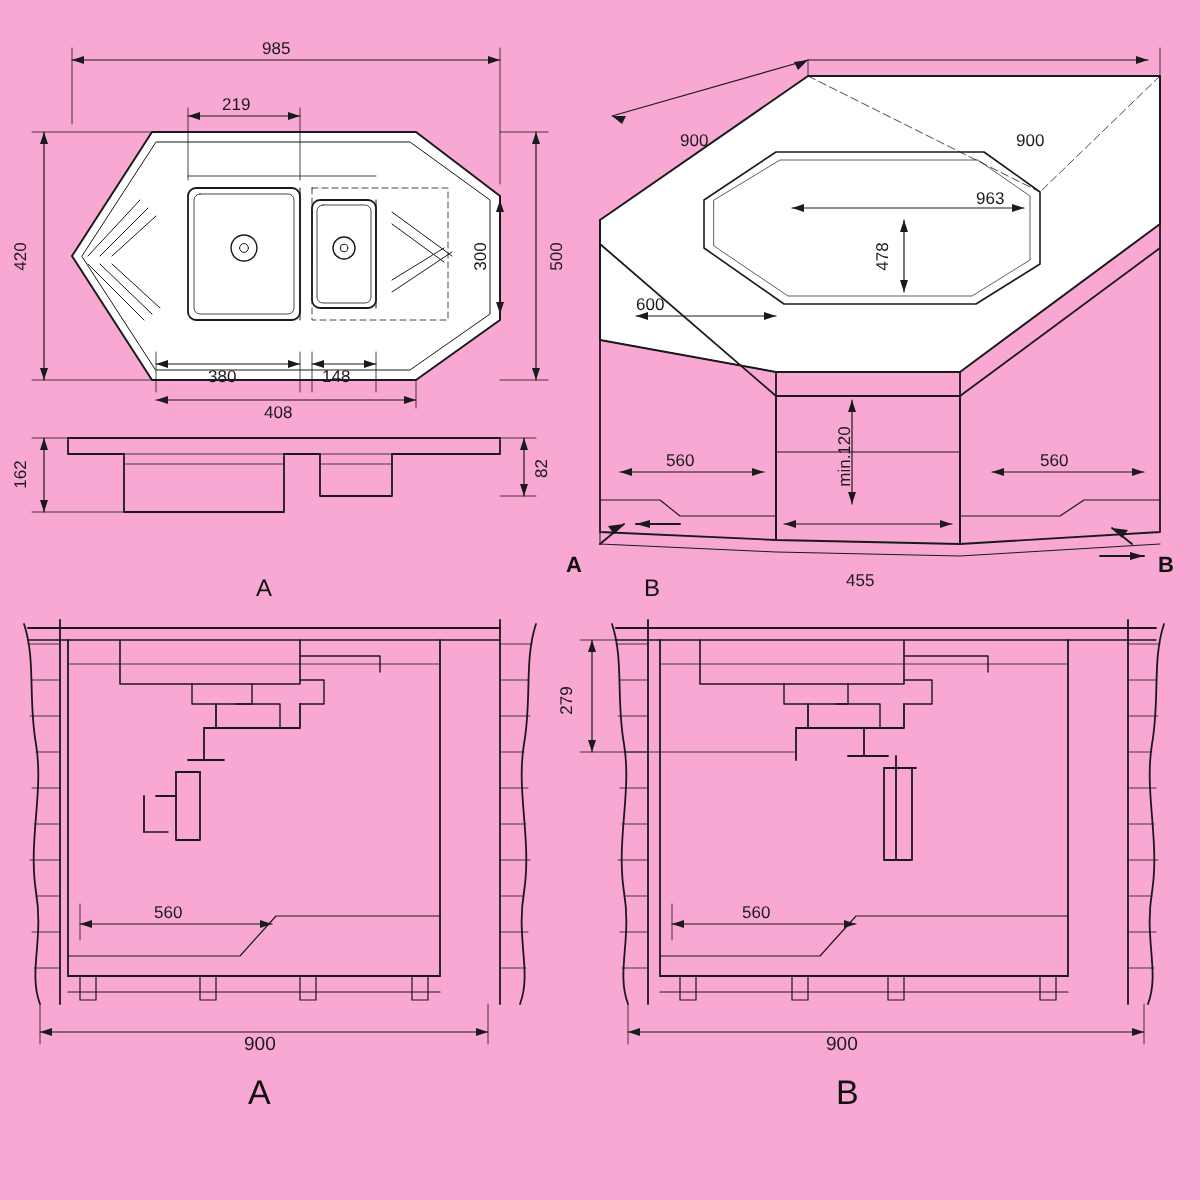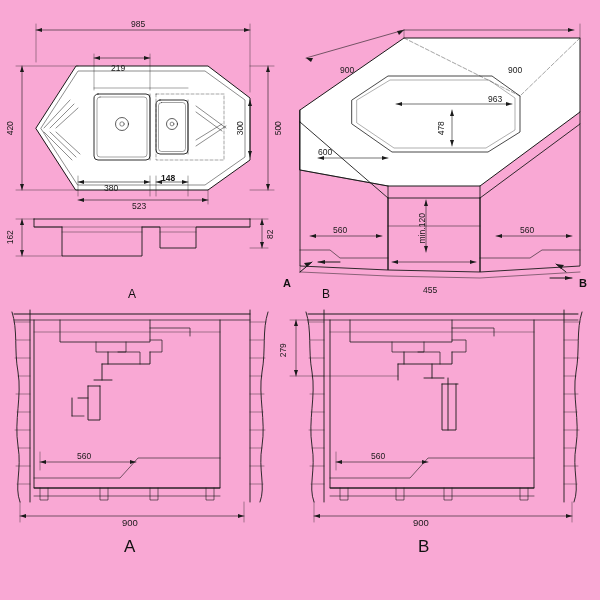--- a/index.html
+++ b/index.html
@@ -385,27 +385,27 @@
         <path d="M296,320 l-2,6 l4,0 z" fill="#1a1a1a" stroke="none"></path>
         <path d="M296,376 l-2,-6 l4,0 z" fill="#1a1a1a" stroke="none"></path>
         <path d="M290,320 L308,320" stroke-width="0.4"></path>
         <path d="M290,376 L398,376" stroke-width="0.4"></path>
       </g>
 
     </g>
   </svg>
 
   <div class="dim-label" style="left:131px; top:20px;">985</div>
-  <div class="dim-label" style="left:111px; top:48px;margin-top:16px;">219</div>
+  <div class="dim-label" style="left:111px; top:48px;">219</div>
   <div class="dim-label vert" style="left:3px; top:124px;">420</div>
   <div class="dim-label vert" style="left:271px; top:124px;">500</div>
   <div class="dim-label vert" style="left:233px; top:124px;">300</div>
   <div class="dim-label" style="left:104px; top:184px;">380</div>
-  <div class="dim-label" style="left:161px; top:174px;font-weight:bold;">148</div>
-  <div class="dim-label" style="left:132px; top:202px;">523</div>
+  <div class="dim-label" style="left:161px; top:184px;">148</div>
+  <div class="dim-label" style="left:132px; top:202px;">408</div>
 
   <div class="dim-label vert" style="left:3px; top:233px;">162</div>
   <div class="dim-label vert" style="left:266px; top:230px;">82</div>
 
   <div class="dim-label" style="left:340px; top:66px;">900</div>
   <div class="dim-label" style="left:508px; top:66px;">900</div>
   <div class="dim-label" style="left:441px; top:95px;padding-left:47px;">963</div>
   <div class="dim-label vert" style="left:434px; top:124px;">478</div>
   <div class="dim-label" style="left:318px; top:148px;">600</div>
   <div class="dim-label" style="left:333px; top:226px;">560</div>

